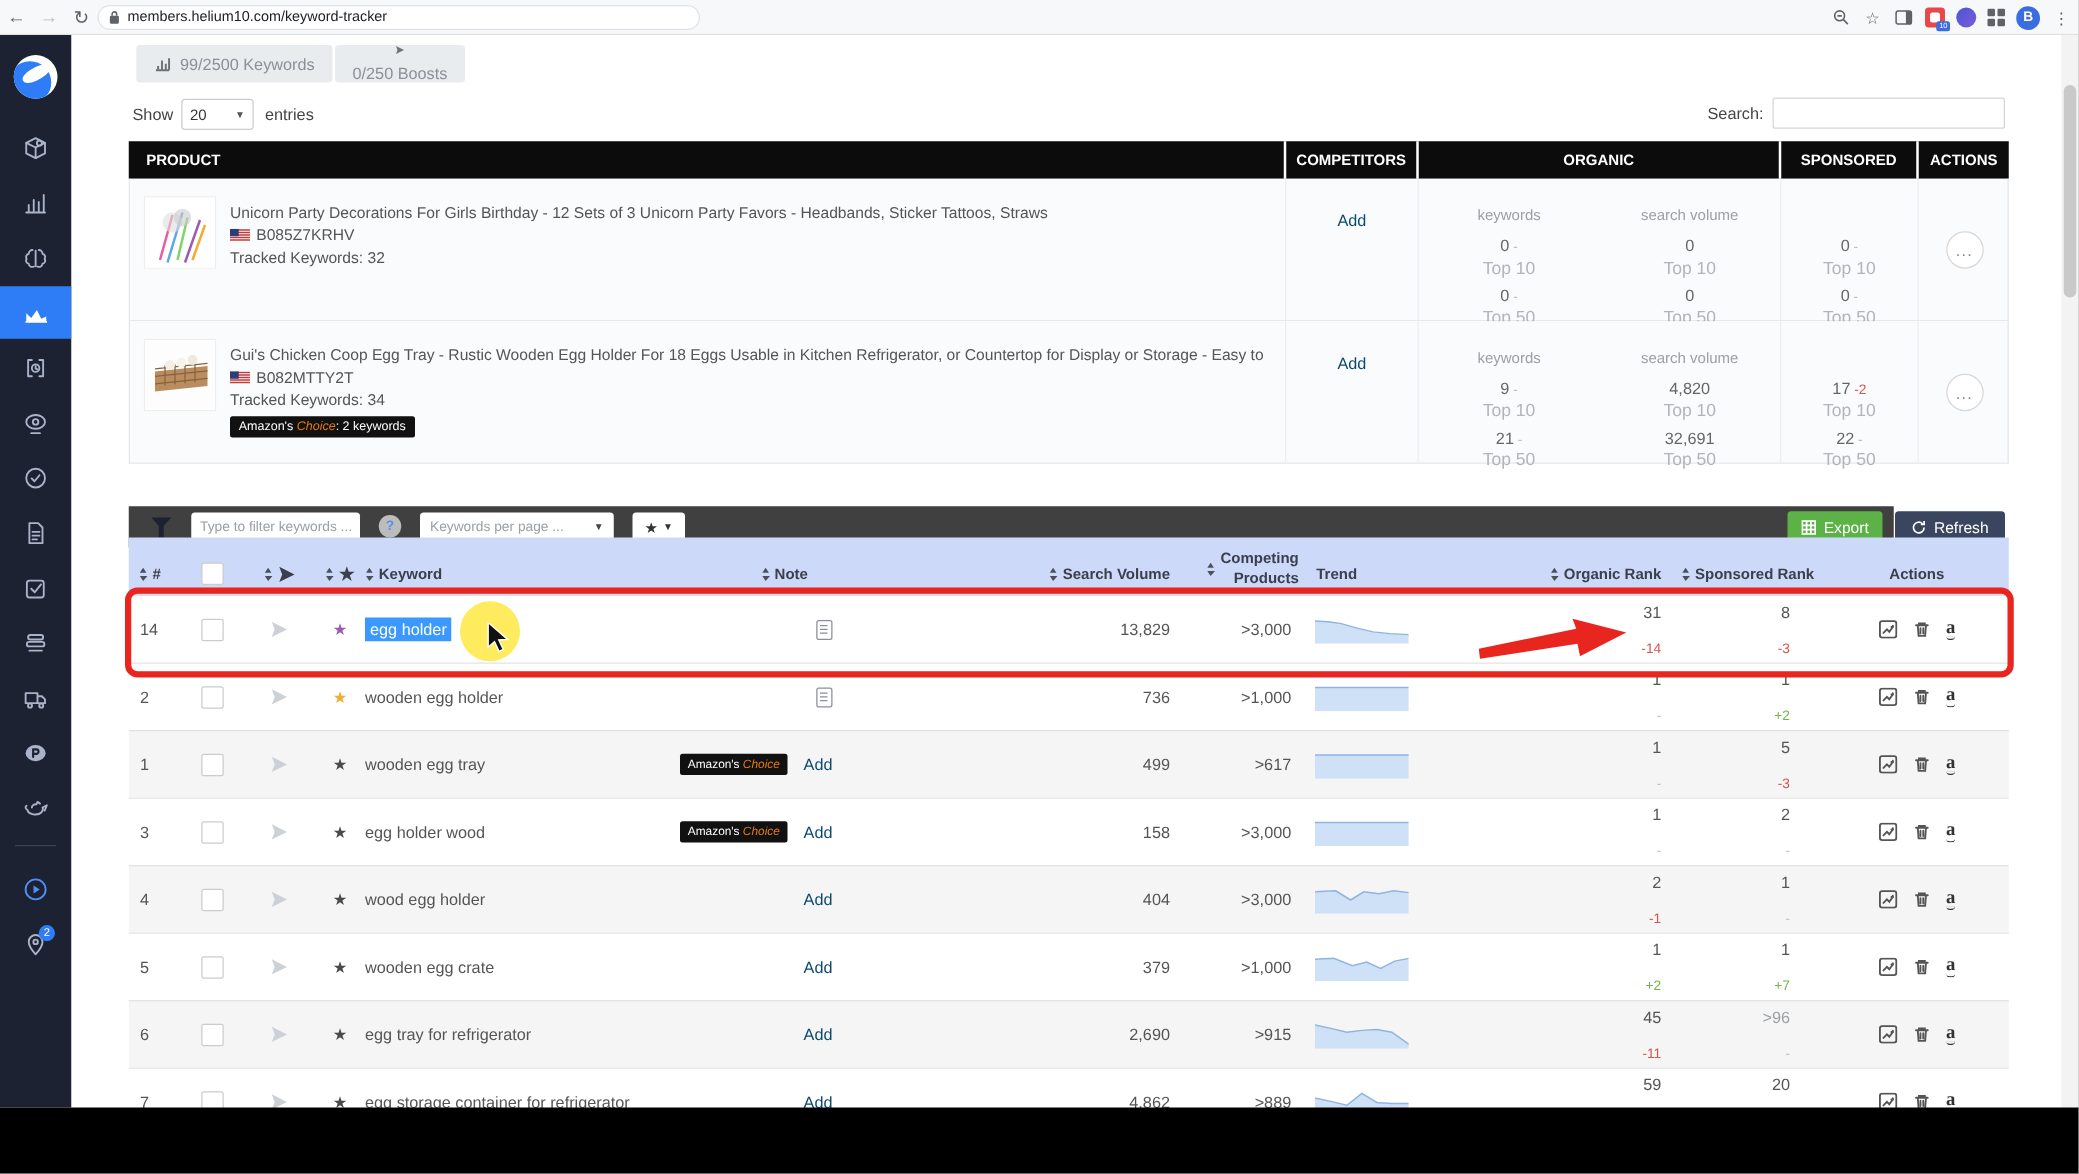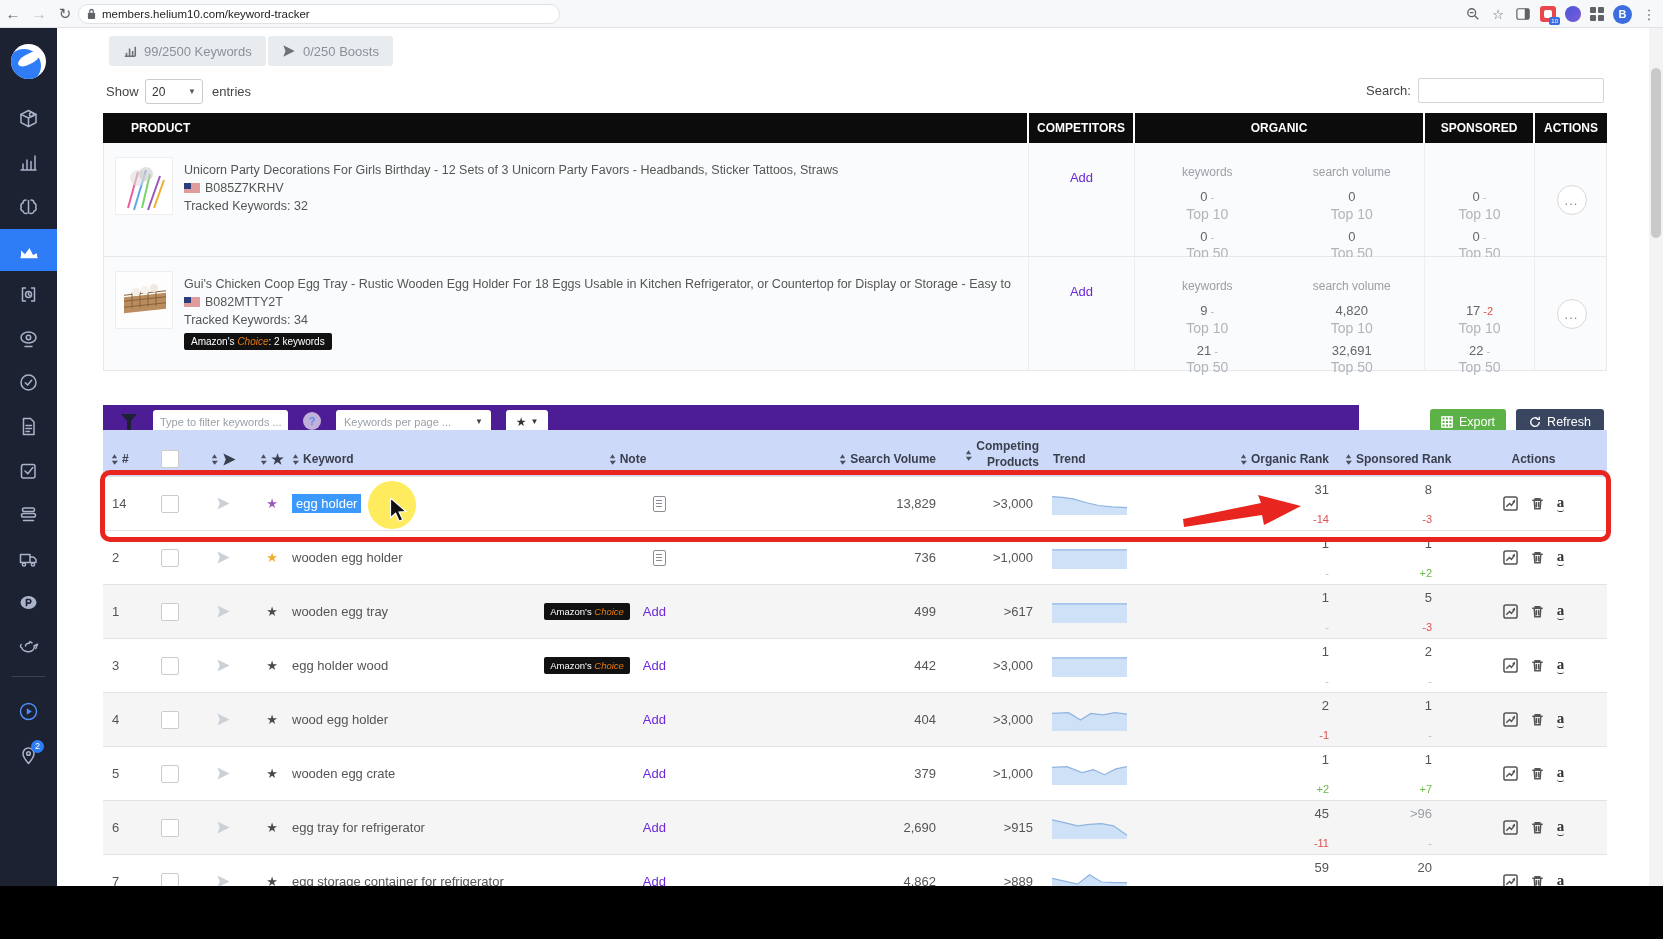--- a/index.html
+++ b/index.html
@@ -53,47 +53,47 @@
     background:#fff; font-size:12px; color:#333; display:flex; align-items:center; justify-content:space-between;
     padding:0 6px; cursor:pointer; }
   .mini-select .car { font-size:8px; color:#555; }
   .search-input { position:absolute; width:186px; height:25px; border:1px solid #d5d5d5; border-radius:2px; background:#fff; }
 
   
   .ptable-head { position:absolute; left:103px; top:113px; width:1504px; height:30px; background:#0c0c0c;
     display:grid; grid-template-columns:924px 106px 290px 110px 74px; }
   .ptable-head .cell { color:#fff; font-size:12px; font-weight:bold; display:flex; align-items:center;
     justify-content:center; border-left:2px solid #fff; }
-  .ptable-head .cell:first-child { justify-content:flex-start; padding-left:28px; border-left:none; }
+  .ptable-head .cell:first-child { justify-content:flex-start; padding-left:14px; border-left:none; }
   .prow { position:absolute; left:103px; width:1504px; height:114px; background:#fafbfc;
     border:1px solid #e8e8e8; border-top:none; display:grid; grid-template-columns:924px 106px 290px 110px 74px; }
   .prow .pcol { position:relative; border-left:1px solid #eceff1; }
   .prow .pcol:first-child { border-left:none; }
   .pimg { position:absolute; left:11px; top:14px; width:58px; height:58px; background:#fff;
     border:1px solid #eee; overflow:hidden; }
   .ptitle { position:absolute; left:80px; top:20px; width:830px; font-size:12.5px; color:#555;
     white-space:nowrap; overflow:hidden; }
   .pasin { position:absolute; left:80px; top:38px; font-size:12.5px; color:#555; display:flex; align-items:center; gap:5px; }
   .ptracked { position:absolute; left:80px; top:56px; font-size:12.5px; color:#555; }
   .pbadge { position:absolute; left:80px; top:76px; background:#111; border-radius:2px; color:#fff;
     font-size:10px; padding:3px 7px; }
-  .add-link { color:#6d28d9; font-size:13px; cursor:pointer; }
+  .add-link { color:#0c4a6e; font-size:13px; cursor:pointer; }
   .pc-add { position:absolute; left:0; right:0; top:25px; text-align:center; }
   .org-grid { position:absolute; left:0; right:0; top:0; bottom:0; font-size:12px; color:#9aa0a6; }
   .org-sub { position:absolute; top:22px; width:50%; text-align:center; }
   .org-val { position:absolute; width:50%; text-align:center; color:#666; font-size:13px; }
   .org-val .chg { font-size:11px; margin-left:3px; color:#b9b9b9; }
   .org-val .chg.neg { color:#d9534f; }
   .org-lbl { position:absolute; width:50%; text-align:center; color:#b0b5bb; font-size:14px; }
   .dots-btn { position:absolute; left:50%; transform:translateX(-50%); width:30px; height:30px;
     border-radius:50%; border:1px solid #d8d8d8; background:#fff; color:#888; font-size:13px;
     display:flex; align-items:center; justify-content:center; cursor:pointer; letter-spacing:1px; }
 
   
-  .ktoolbar { position:absolute; left:103px; top:405px; width:1256px; height:33px; background:#4c1d95; z-index:5; }
+  .ktoolbar { position:absolute; left:103px; top:405px; width:1412px; height:33px; background:#404040; z-index:5; }
   .funnel { position:absolute; left:18px; top:9px; width:0; height:0; border-left:8px solid transparent;
     border-right:8px solid transparent; border-top:9px solid #1c2231; }
   .funnel::after { content:""; position:absolute; left:-2px; top:-2px; width:4px; height:9px; background:#1c2231; }
   .ktb-input { position:absolute; left:50px; top:5px; width:135px; height:23px; border:none; border-radius:3px;
     background:#fff; font-size:11px; color:#333; padding:0 7px; font-family:"Liberation Sans",sans-serif; }
   .ktb-input::placeholder { color:#9aa0a6; }
   .help-circle { position:absolute; left:200px; top:7px; width:18px; height:18px; border-radius:50%;
     background:rgba(255,255,255,.65); color:#5b8def; font-size:11px; font-weight:bold; text-align:center; line-height:18px; cursor:pointer; }
   .ktb-select { position:absolute; left:233px; top:5px; width:155px; height:23px; background:#fff; border-radius:3px;
     font-size:11px; color:#9aa0a6; display:flex; align-items:center; justify-content:space-between; padding:0 8px; cursor:pointer; }
@@ -297,21 +297,21 @@
       <span class="pin-badge">2</span>
     </div>
   </div>
 
   <div class="pill" style="left:109px; top:36px;">
     <svg viewBox="0 0 16 16">
         <path d="M2 14h12M4 14v-4M7.5 14V5M11 14V8M14 14V3"></path>
       </svg>
     <span>99/2500 Keywords</span>
   </div>
-  <div class="pill" style="left:268px; top:36px;">
+  <div class="pill" style="left:268px; top:36px;flex-direction:column;">
     <svg viewBox="0 0 16 16">
         <path d="M1.5 14.5L14.5 8 1.5 1.5 4 8z" fill="#6d7278" stroke="none"></path>
       </svg>
     <span>0/250 Boosts</span>
   </div>
 
   <span class="ctl-label" style="left:106px; top:84px;">Show</span>
   <div class="mini-select" style="left:145px; top:79px;">
     <span>20</span>
     <span class="car">▼</span>
@@ -721,21 +721,21 @@
           <span class="star-dark">★</span>
         </div>
       <div class="kcell">
           <span>egg holder wood</span>
         </div>
       <div class="kcell c-note">
         <span class="kw-badge"><span>Amazon's</span> <span class="accent-orange">Choice</span></span>
 
         <span class="add-link">Add</span>
       </div>
-      <div class="kcell c-right">442</div>
+      <div class="kcell c-right">158</div>
       <div class="kcell c-right">&gt;3,000</div>
       <div class="kcell c-trend">
         <svg class="spark" width="75" height="22" viewBox="0 0 75 22">
             <polygon points="0.0,2.9 75.0,2.9 75,22 0,22"></polygon>
             <polyline points="0.0,2.9 75.0,2.9"></polyline>
           </svg>
       </div>
       <div class="kcell">
           <div class="rank-block">
         <div class="rank-val">1</div>

